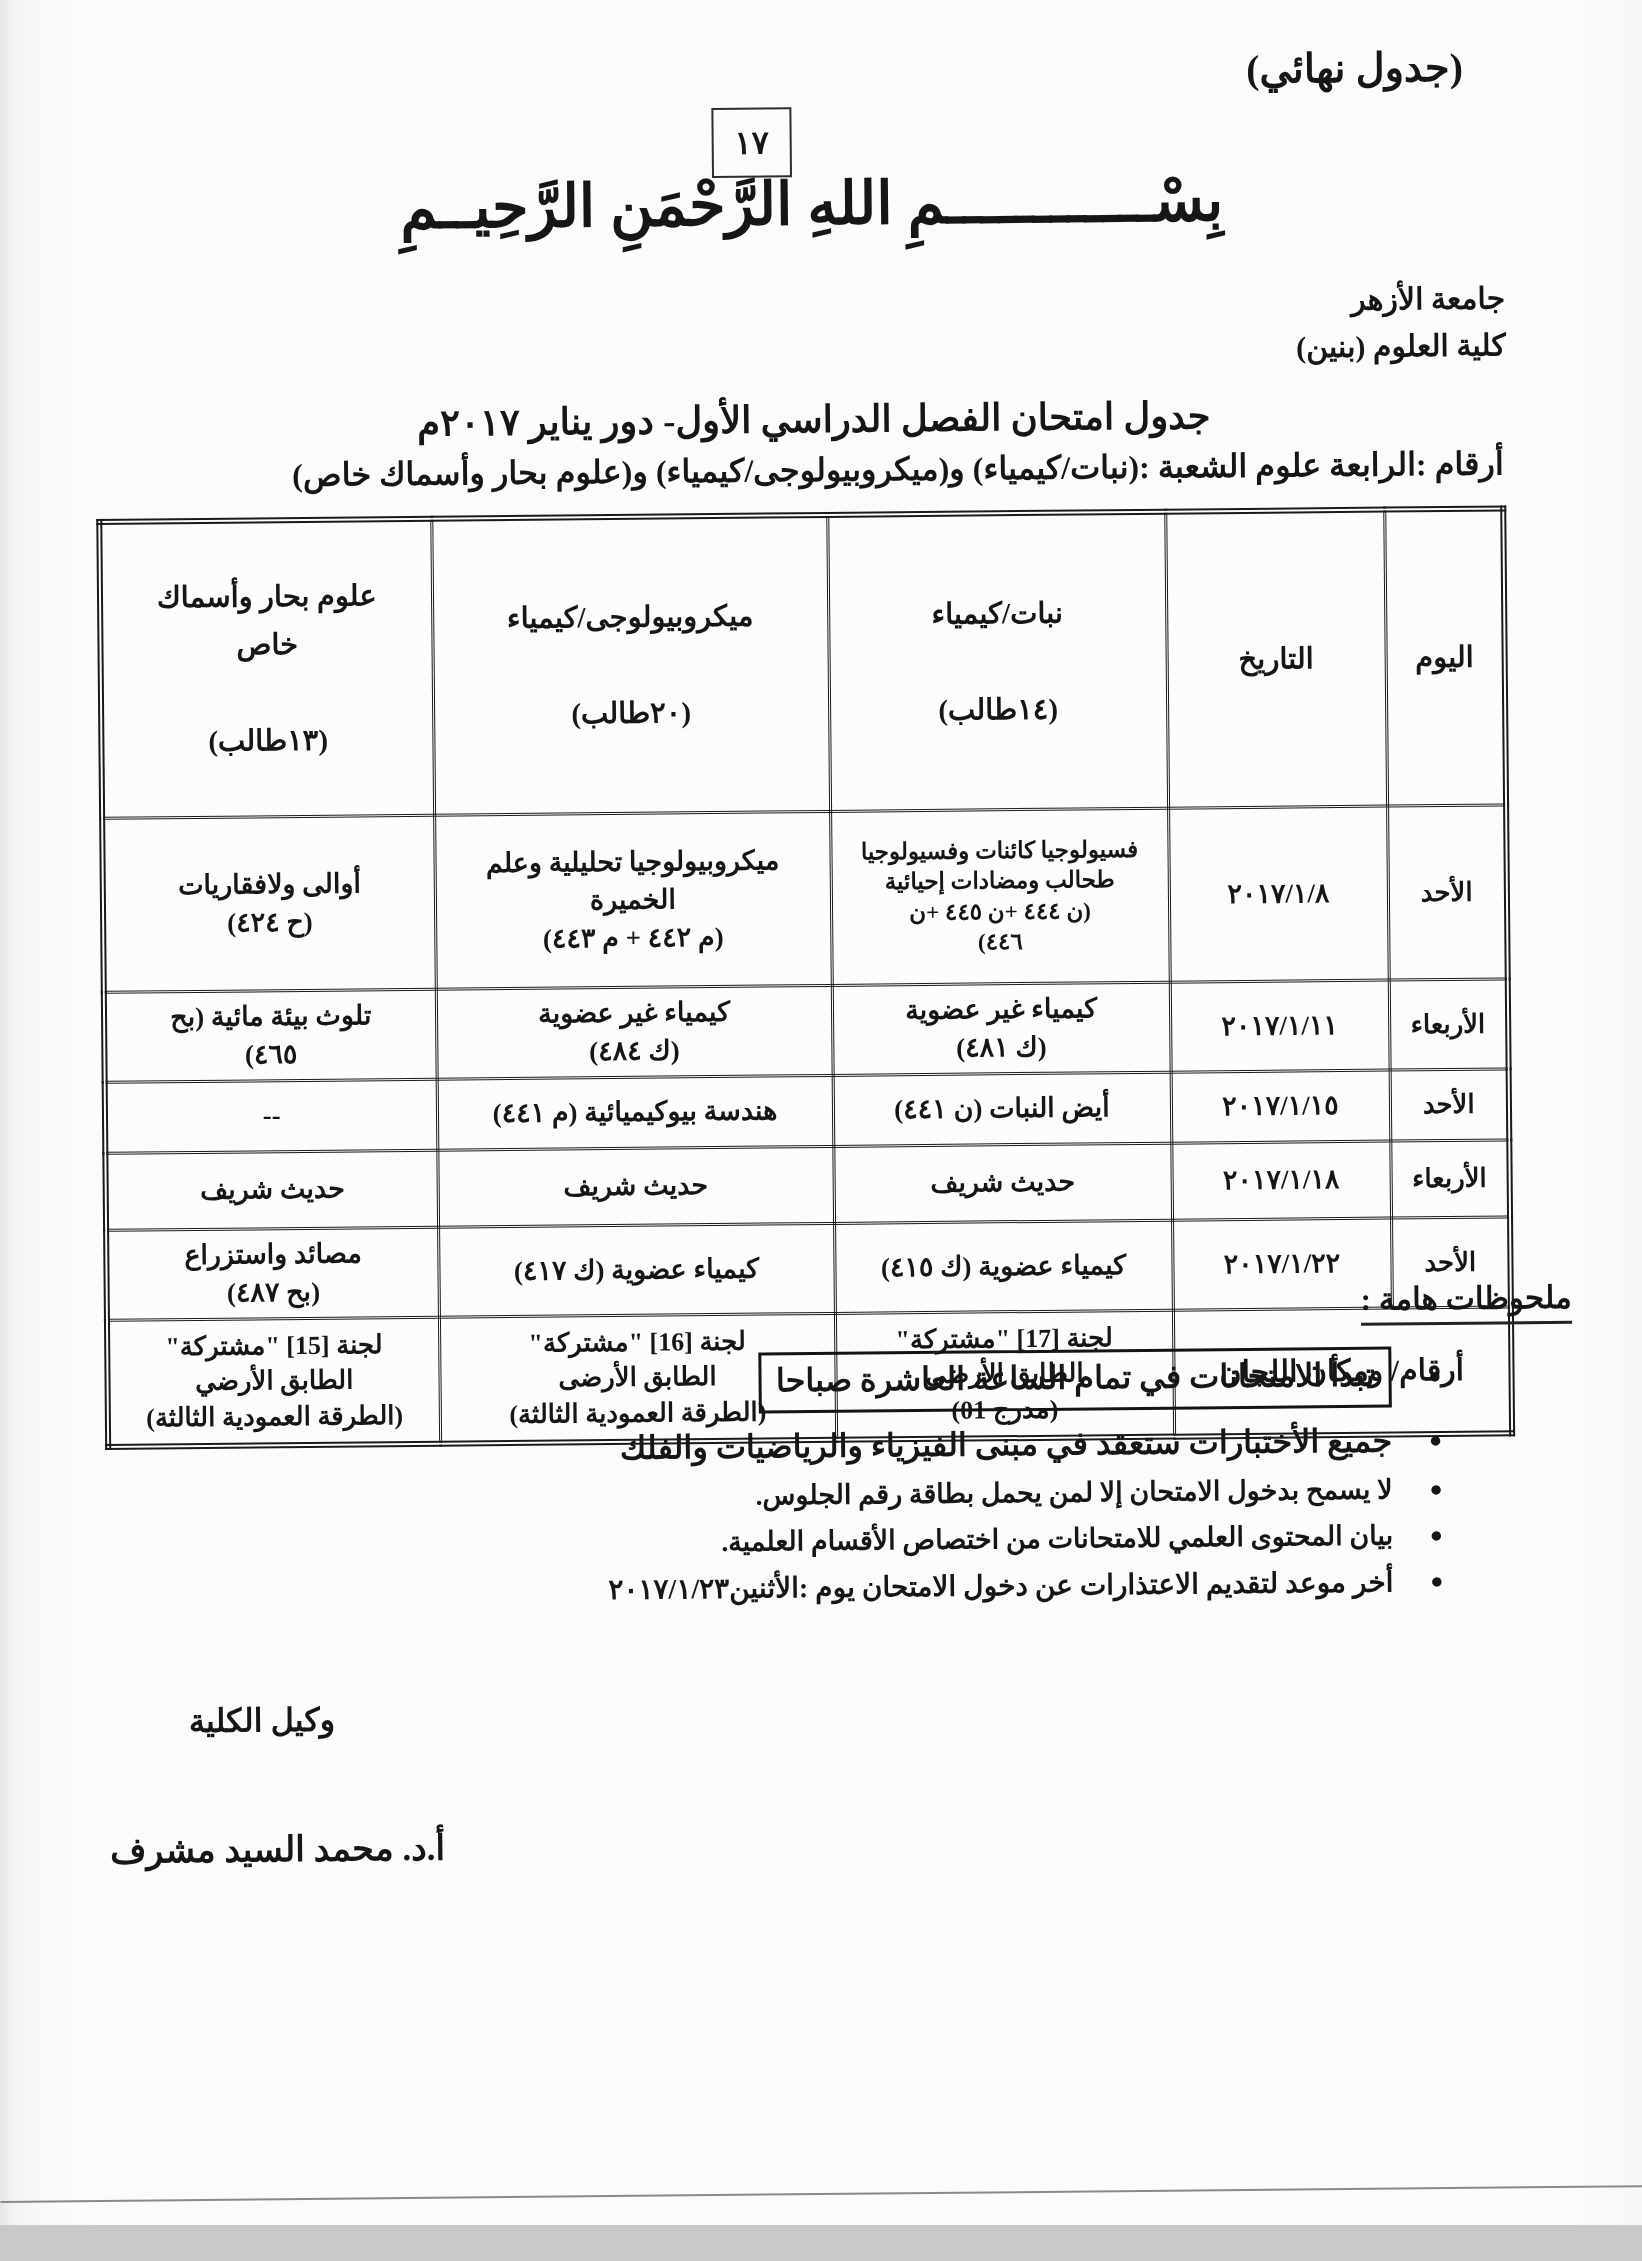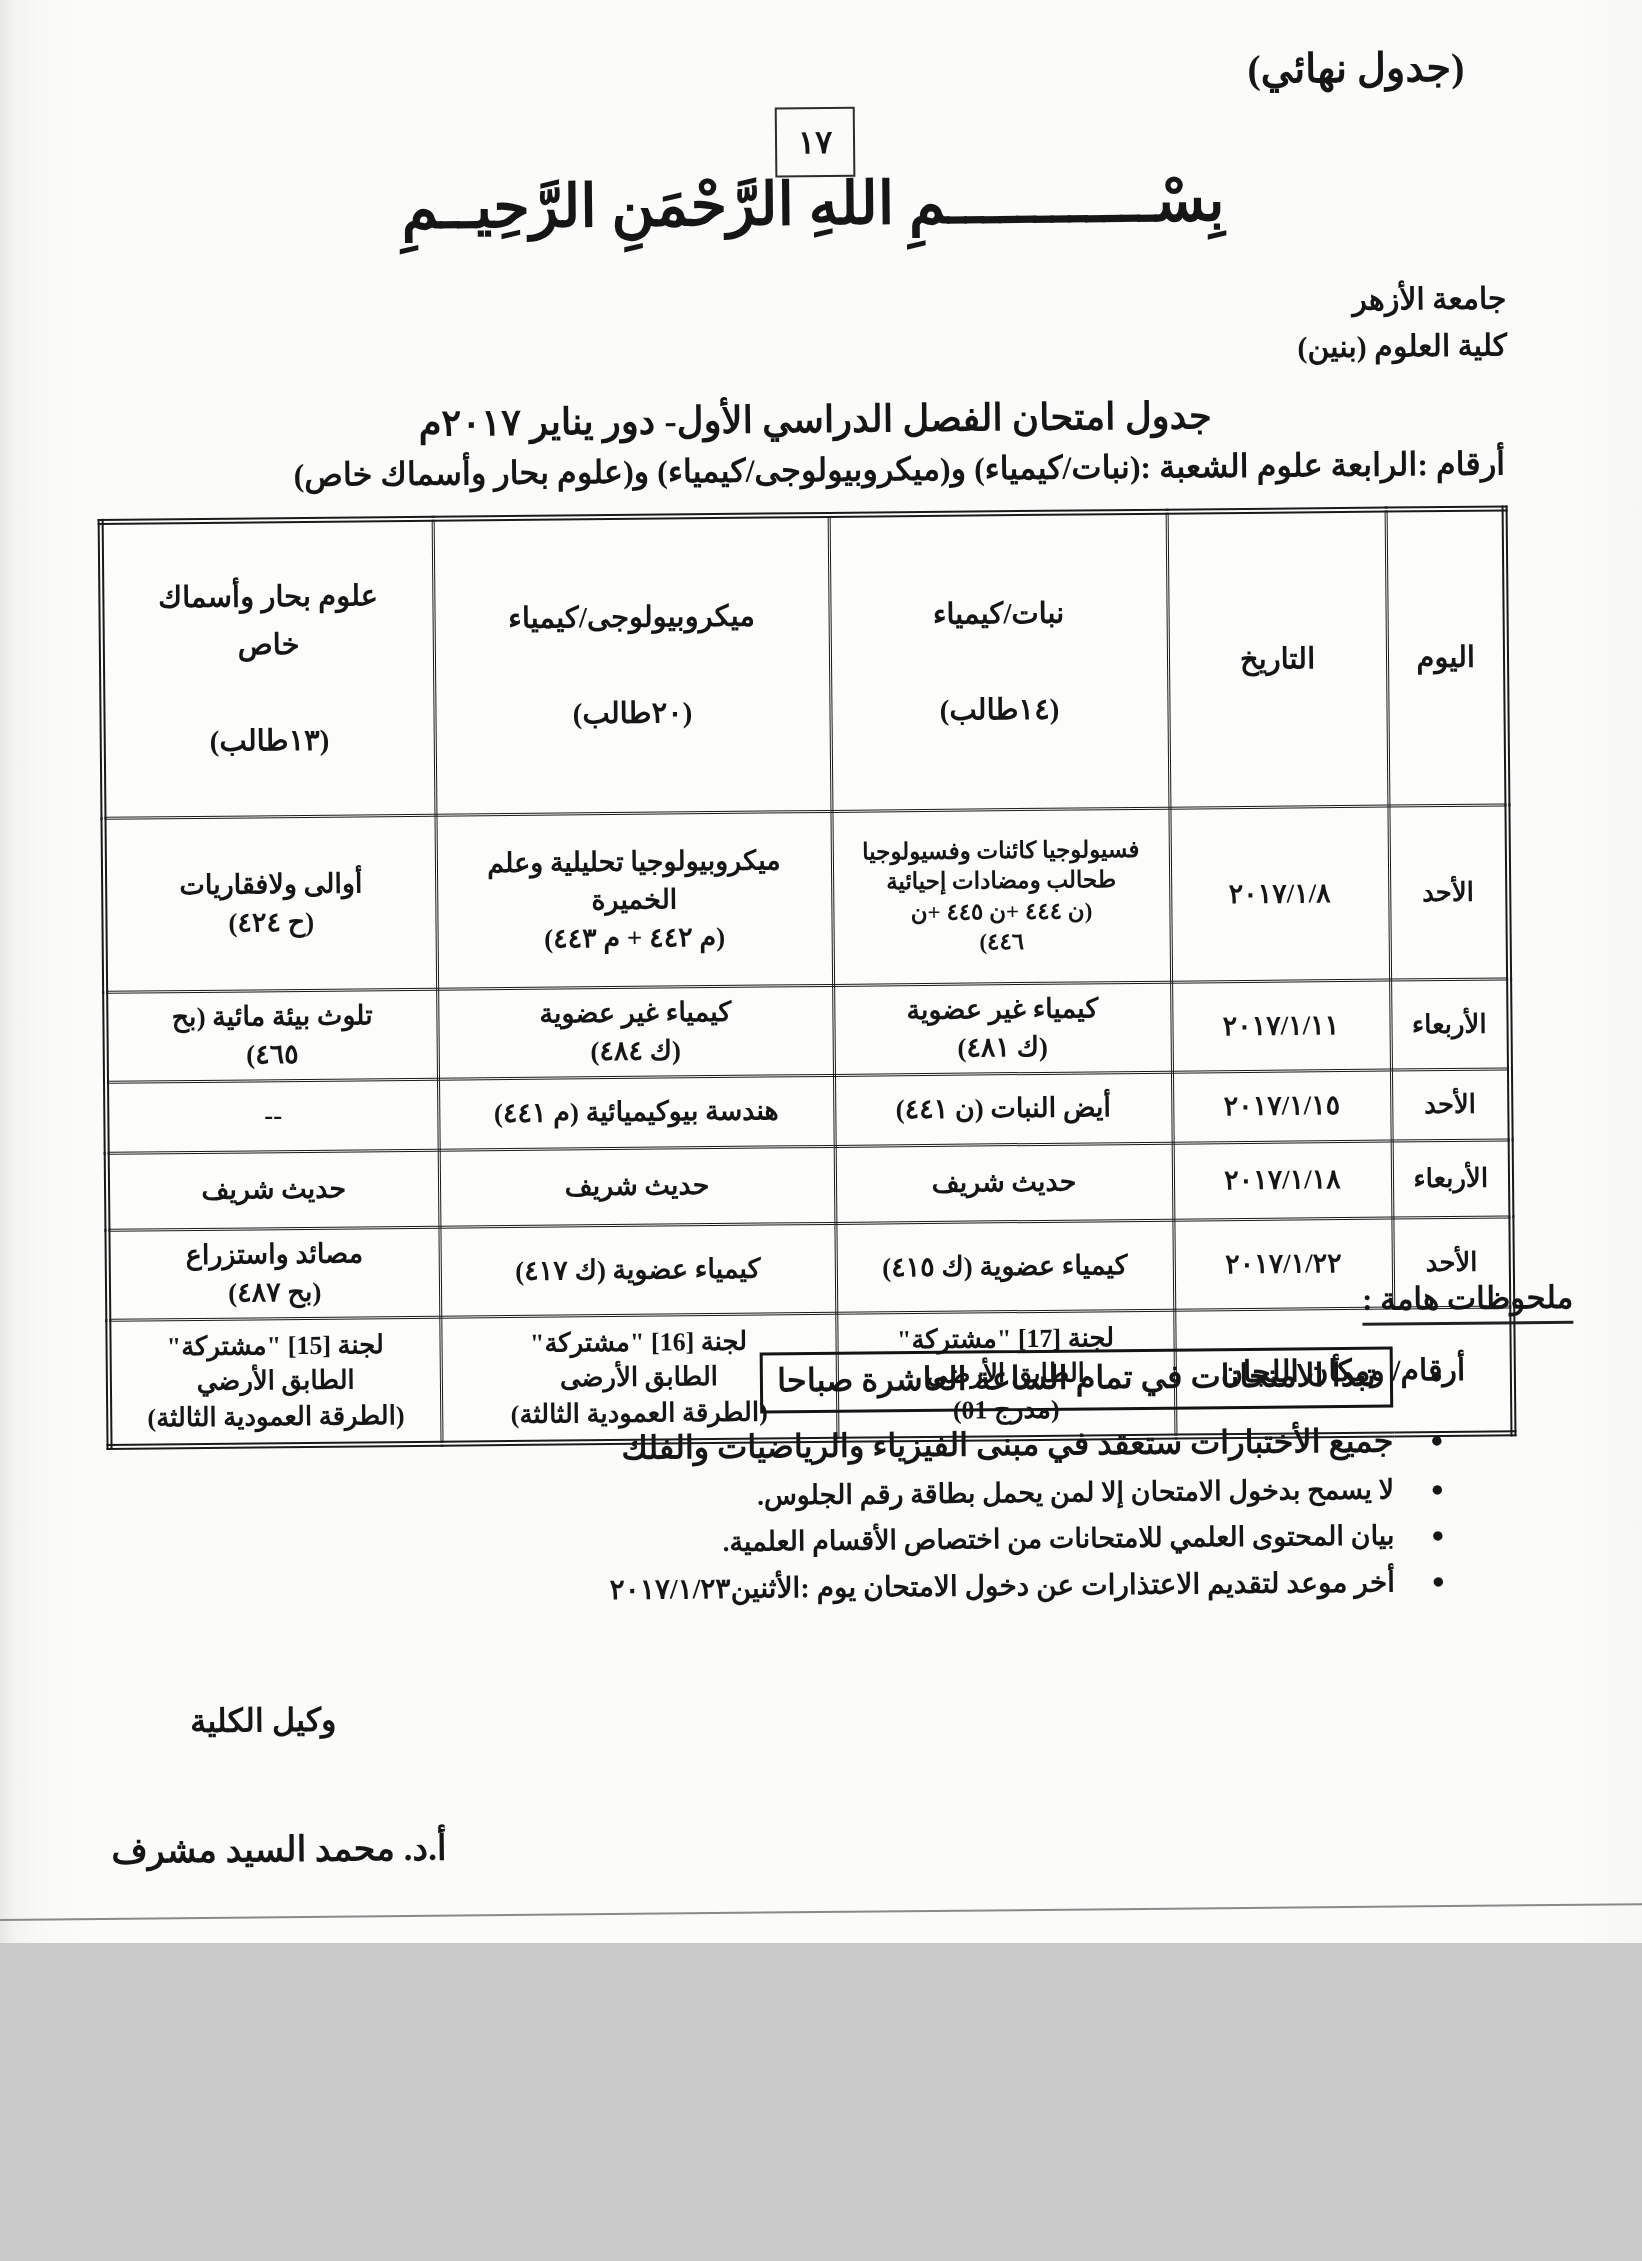--- a/index.html
+++ b/index.html
@@ -3,21 +3,21 @@
 <meta charset="utf-8">
 <style>
   html, body {
     margin: 0;
     padding: 0;
     background: #c9c9c9;
   }
   .paper {
     position: relative;
     width: 1643px;
-    height: 1943px;
+    height: 2225px;
     margin: 0 auto;
     overflow: hidden;
     background:
       linear-gradient(90deg, #e6e6e4 0px, #f3f3f1 14px, #f9f9f7 45px, #fbfbfa 90px, #fbfbfa 96%, #f7f7f5 100%);
     color: #161616;
     font-family: "Liberation Serif", "DejaVu Serif", serif;
     direction: rtl;
   }
   .tilt {
     position: absolute;
@@ -30,21 +30,21 @@
   
   .doc-tag {
     top: 50px;
     right: 169px;
     font-size: 40px;
     font-weight: bold;
     letter-spacing: 0.6px;
   }
   .page-num {
     top: 107px;
-    left: 784px;
+    left: 722px;
     width: 76px;
     height: 66px;
     border: 2.6px solid #2d2d2d;
     display: flex;
     align-items: center;
     justify-content: center;
     font-size: 32px;
     font-weight: bold;
   }
   .bismillah {

